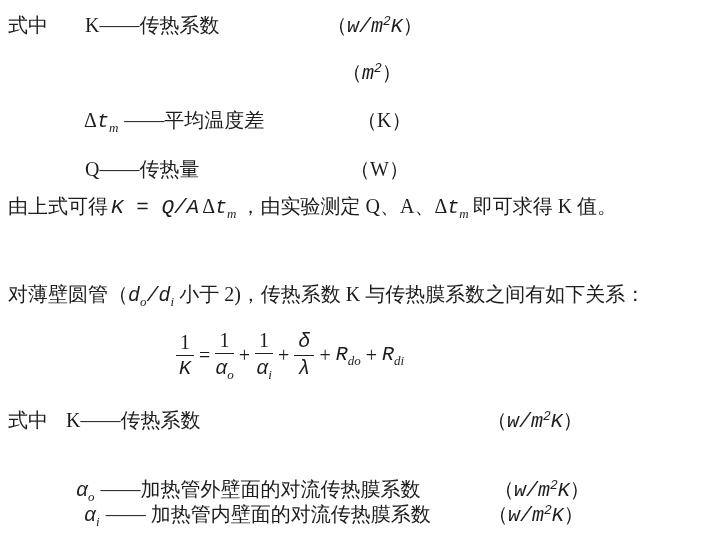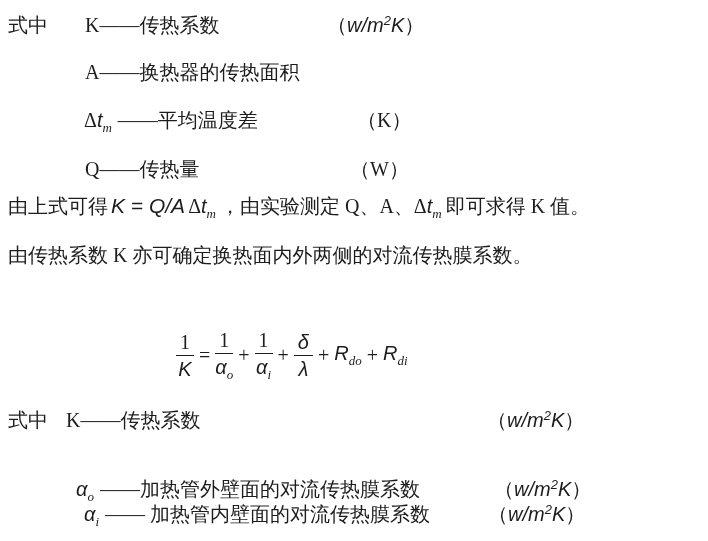--- a/index.html
+++ b/index.html
@@ -1,20 +1,20 @@
 <!DOCTYPE html>
 <html><head>
 <meta charset="utf-8">
 <style>
   html,body{margin:0;padding:0;background:#fff;}
   .page{position:relative;width:708px;height:541px;background:#ffffff;color:#1d1d1d;
         font-family:"Liberation Serif","DejaVu Serif",serif;font-size:20px;overflow:hidden;}
   .row{position:absolute;left:0;top:0;width:708px;height:30px;}
   .abs{position:absolute;top:0;white-space:nowrap;}
-  .it{font-style:italic;font-family:Liberation Sans, sans-serif;}
+  .it{font-style:italic;font-family:Liberation Mono, monospace;}
   .sub{font-style:italic;font-size:13px;vertical-align:-5px;font-family:"Liberation Serif","DejaVu Serif",serif;}
   .sup{font-size:13px;vertical-align:7px;}
   .gap{margin-left:6px;}
   .gap2{margin-left:4px;}
   .mpad{margin:0 3px;font-size:21px;}
   .formula{position:absolute;left:176px;top:329px;display:flex;align-items:center;gap:3px;font-size:20px;}
   .frac{display:inline-block;text-align:center;line-height:1.12;}
   .num{display:block;border-bottom:1.4px solid #1d1d1d;padding:0 4px 2px 4px;}
   .den{display:block;padding-top:2px;}
   .op{padding:0 2px;}
@@ -25,41 +25,41 @@
 
 <div class="page">
 
   <div class="row" style="top:12px">
     <span class="abs" style="left:8px">式中</span>
     <span class="abs" style="left:85px"><span>K</span><span>——</span><span>传热系数</span></span>
     <span class="abs" style="left:327px"><span>（</span><span class="it">w/m</span><span class="sup it">2</span><span class="it">K</span><span>）</span></span>
   </div>
 
   <div class="row" style="top:59px">
-    <span class="abs" style="left:85px"><span>A</span><span>——</span><span>换热器的传热面积</span></span>
+    <span class="abs" style="left:342px"><span>（</span><span class="it">m</span><span class="sup it">2</span><span class="it"></span><span>）</span></span>
   </div>
 
   <div class="row" style="top:107px">
     <span class="abs" style="left:84px"><span>Δ</span><span class="it">t</span><span class="sub">m</span><span class="gap">——</span><span>平均温度差</span></span>
     <span class="abs" style="left:357px"><span>（</span><span>K</span><span>）</span></span>
   </div>
 
   <div class="row" style="top:156px">
     <span class="abs" style="left:85px"><span>Q</span><span>——</span><span>传热量</span></span>
     <span class="abs" style="left:350px"><span>（</span><span>W</span><span>）</span></span>
   </div>
 
   <div class="row" style="top:193px">
     <span class="abs" style="left:8px"><span>由上式可得</span><span class="it mpad">K = Q/A</span><span>Δ</span><span class="it">t</span><span class="sub">m</span><span class="gap2">，由实验测定 Q、A、</span><span>Δ</span><span class="it">t</span><span class="sub">m</span><span class="gap2">即可求得 K 值。</span></span>
   </div>
 
-  <div class="row" style="top:242px">
-    <span class="abs" style="left:8px">由传热系数 K 亦可确定换热面内外两侧的对流传热膜系数。</span>
+
+  <div class="row" style="top:281px">
+    <span class="abs" style="left:8px"><span>对薄壁圆管（</span><span class="it">d</span><span class="sub">o</span><span class="it">/</span><span class="it">d</span><span class="sub">i</span><span> 小于 2)，传热系数 K 与传热膜系数之间有如下关系：</span></span>
   </div>
-
 
   <div class="formula">
     <span class="frac">
         <span class="num">1</span>
         <span class="den it">K</span>
       </span>
     <span class="op">=</span>
     <span class="frac">
         <span class="num">1</span>
         <span class="den"><span class="it">α</span><span class="sub">o</span></span>

